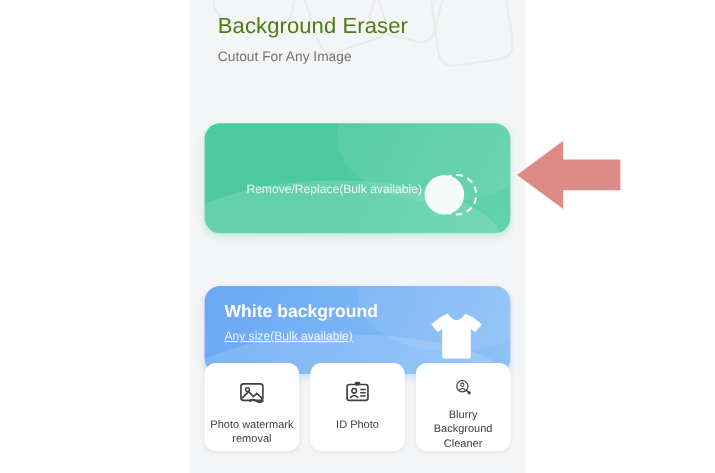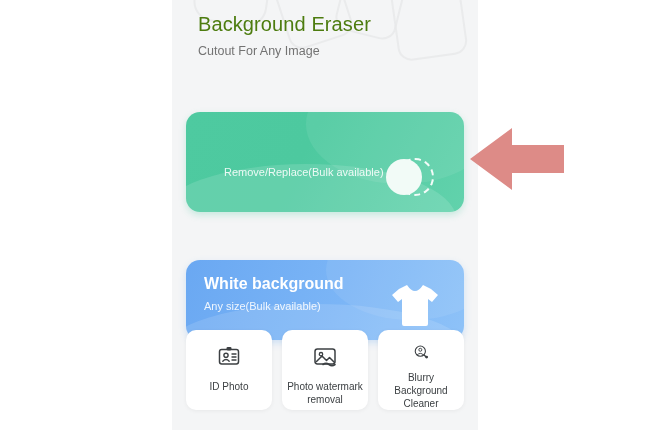--- a/index.html
+++ b/index.html
@@ -103,21 +103,21 @@
     position: absolute;
     left: 18px;
     font-size: 11px;
     color: rgba(255,255,255,.88);
     line-height: 16px;
     white-space: nowrap;
   }
   #card-cutout .card-title { top: 16px; }
   #card-cutout .card-sub  { top: 52px; padding-left: 20px; }
   #card-whitebg .card-title { top: 14px; }
-  #card-whitebg .card-sub  { top: 38px; }
+  #card-whitebg .card-sub  { top: 38px; text-decoration: underline; }
 
   
   #cutout-icon {
     position: absolute;
     right: 26px;
     top: 42px;
     width: 52px;
     height: 48px;
   }
   #cutout-icon .dashed-ring {
@@ -222,43 +222,43 @@
     <div class="card-sub">Any size(Bulk available)</div>
     <svg id="tshirt-icon" viewBox="0 0 54 50">
       <path d="M19 5 L11 9 L4 15 L10 22 L14 19 L14 44 Q14 46 16 46 L38 46 Q40 46 40 44 L40 19 L44 22 L50 15 L43 9 L35 5 Q31 11 27 11 Q23 11 19 5 Z" fill="#ffffff"></path>
     </svg>
   </div>
 
   <div id="tool-row">
 
     <div class="tool-tile">
       <svg class="tool-icon" viewBox="0 0 28 28">
+        <rect x="4" y="6" width="20" height="15" rx="2.4" fill="none" stroke="#3c4043" stroke-width="1.5"></rect>
+        <circle cx="10" cy="11.2" r="1.7" fill="none" stroke="#3c4043" stroke-width="1.3"></circle>
+        <path d="M5.5 18.5 L11 13 L15.5 17.5 L18.5 14.5 L23 19" fill="none" stroke="#3c4043" stroke-width="1.5" stroke-linejoin="round" stroke-linecap="round"></path>
+        <path d="M12 21.5 Q15 19.3 18 21.5 Q21 23.7 24 21.5" fill="none" stroke="#3c4043" stroke-width="1.6" stroke-linecap="round"></path>
+      </svg>
+      <div class="tool-label">Photo watermark removal</div>
+    </div>
+
+    <div class="tool-tile">
+      <svg class="tool-icon" viewBox="0 0 28 28">
         <rect x="4.5" y="6.5" width="19" height="14.5" rx="2.2" fill="none" stroke="#3c4043" stroke-width="1.5"></rect>
         <rect x="11.5" y="4" width="5" height="3.4" rx="1.3" fill="#3c4043"></rect>
         <circle cx="11" cy="12.3" r="2.1" fill="none" stroke="#3c4043" stroke-width="1.4"></circle>
         <path d="M7.8 18.2 Q11 14.8 14.2 18.2" fill="none" stroke="#3c4043" stroke-width="1.4" stroke-linecap="round"></path>
         <line x1="17" y1="11" x2="21" y2="11" stroke="#3c4043" stroke-width="1.4" stroke-linecap="round"></line>
         <line x1="17" y1="14" x2="21" y2="14" stroke="#3c4043" stroke-width="1.4" stroke-linecap="round"></line>
         <line x1="17" y1="17" x2="21" y2="17" stroke="#3c4043" stroke-width="1.4" stroke-linecap="round"></line>
       </svg>
       <div class="tool-label">ID Photo</div>
     </div>
 
     <div class="tool-tile">
       <svg class="tool-icon" viewBox="0 0 28 28">
-        <rect x="4" y="6" width="20" height="15" rx="2.4" fill="none" stroke="#3c4043" stroke-width="1.5"></rect>
-        <circle cx="10" cy="11.2" r="1.7" fill="none" stroke="#3c4043" stroke-width="1.3"></circle>
-        <path d="M5.5 18.5 L11 13 L15.5 17.5 L18.5 14.5 L23 19" fill="none" stroke="#3c4043" stroke-width="1.5" stroke-linejoin="round" stroke-linecap="round"></path>
-        <path d="M12 21.5 Q15 19.3 18 21.5 Q21 23.7 24 21.5" fill="none" stroke="#3c4043" stroke-width="1.6" stroke-linecap="round"></path>
-      </svg>
-      <div class="tool-label">Photo watermark removal</div>
-    </div>
-
-    <div class="tool-tile">
-      <svg class="tool-icon" viewBox="0 0 28 28">
         <circle cx="13" cy="12" r="7.5" fill="none" stroke="#3c4043" stroke-width="1.6"></circle>
         <circle cx="13" cy="10" r="2.2" fill="none" stroke="#3c4043" stroke-width="1.4"></circle>
         <path d="M8.6 17.4 Q13 12.8 17.4 17.4" fill="none" stroke="#3c4043" stroke-width="1.4" stroke-linecap="round"></path>
         <line x1="18.6" y1="17.6" x2="22" y2="21" stroke="#3c4043" stroke-width="2" stroke-linecap="round"></line>
         <circle cx="22.3" cy="20.8" r="2.1" fill="#3c4043"></circle>
       </svg>
       <div class="tool-label">Blurry Background Cleaner</div>
     </div>
 
   </div>

